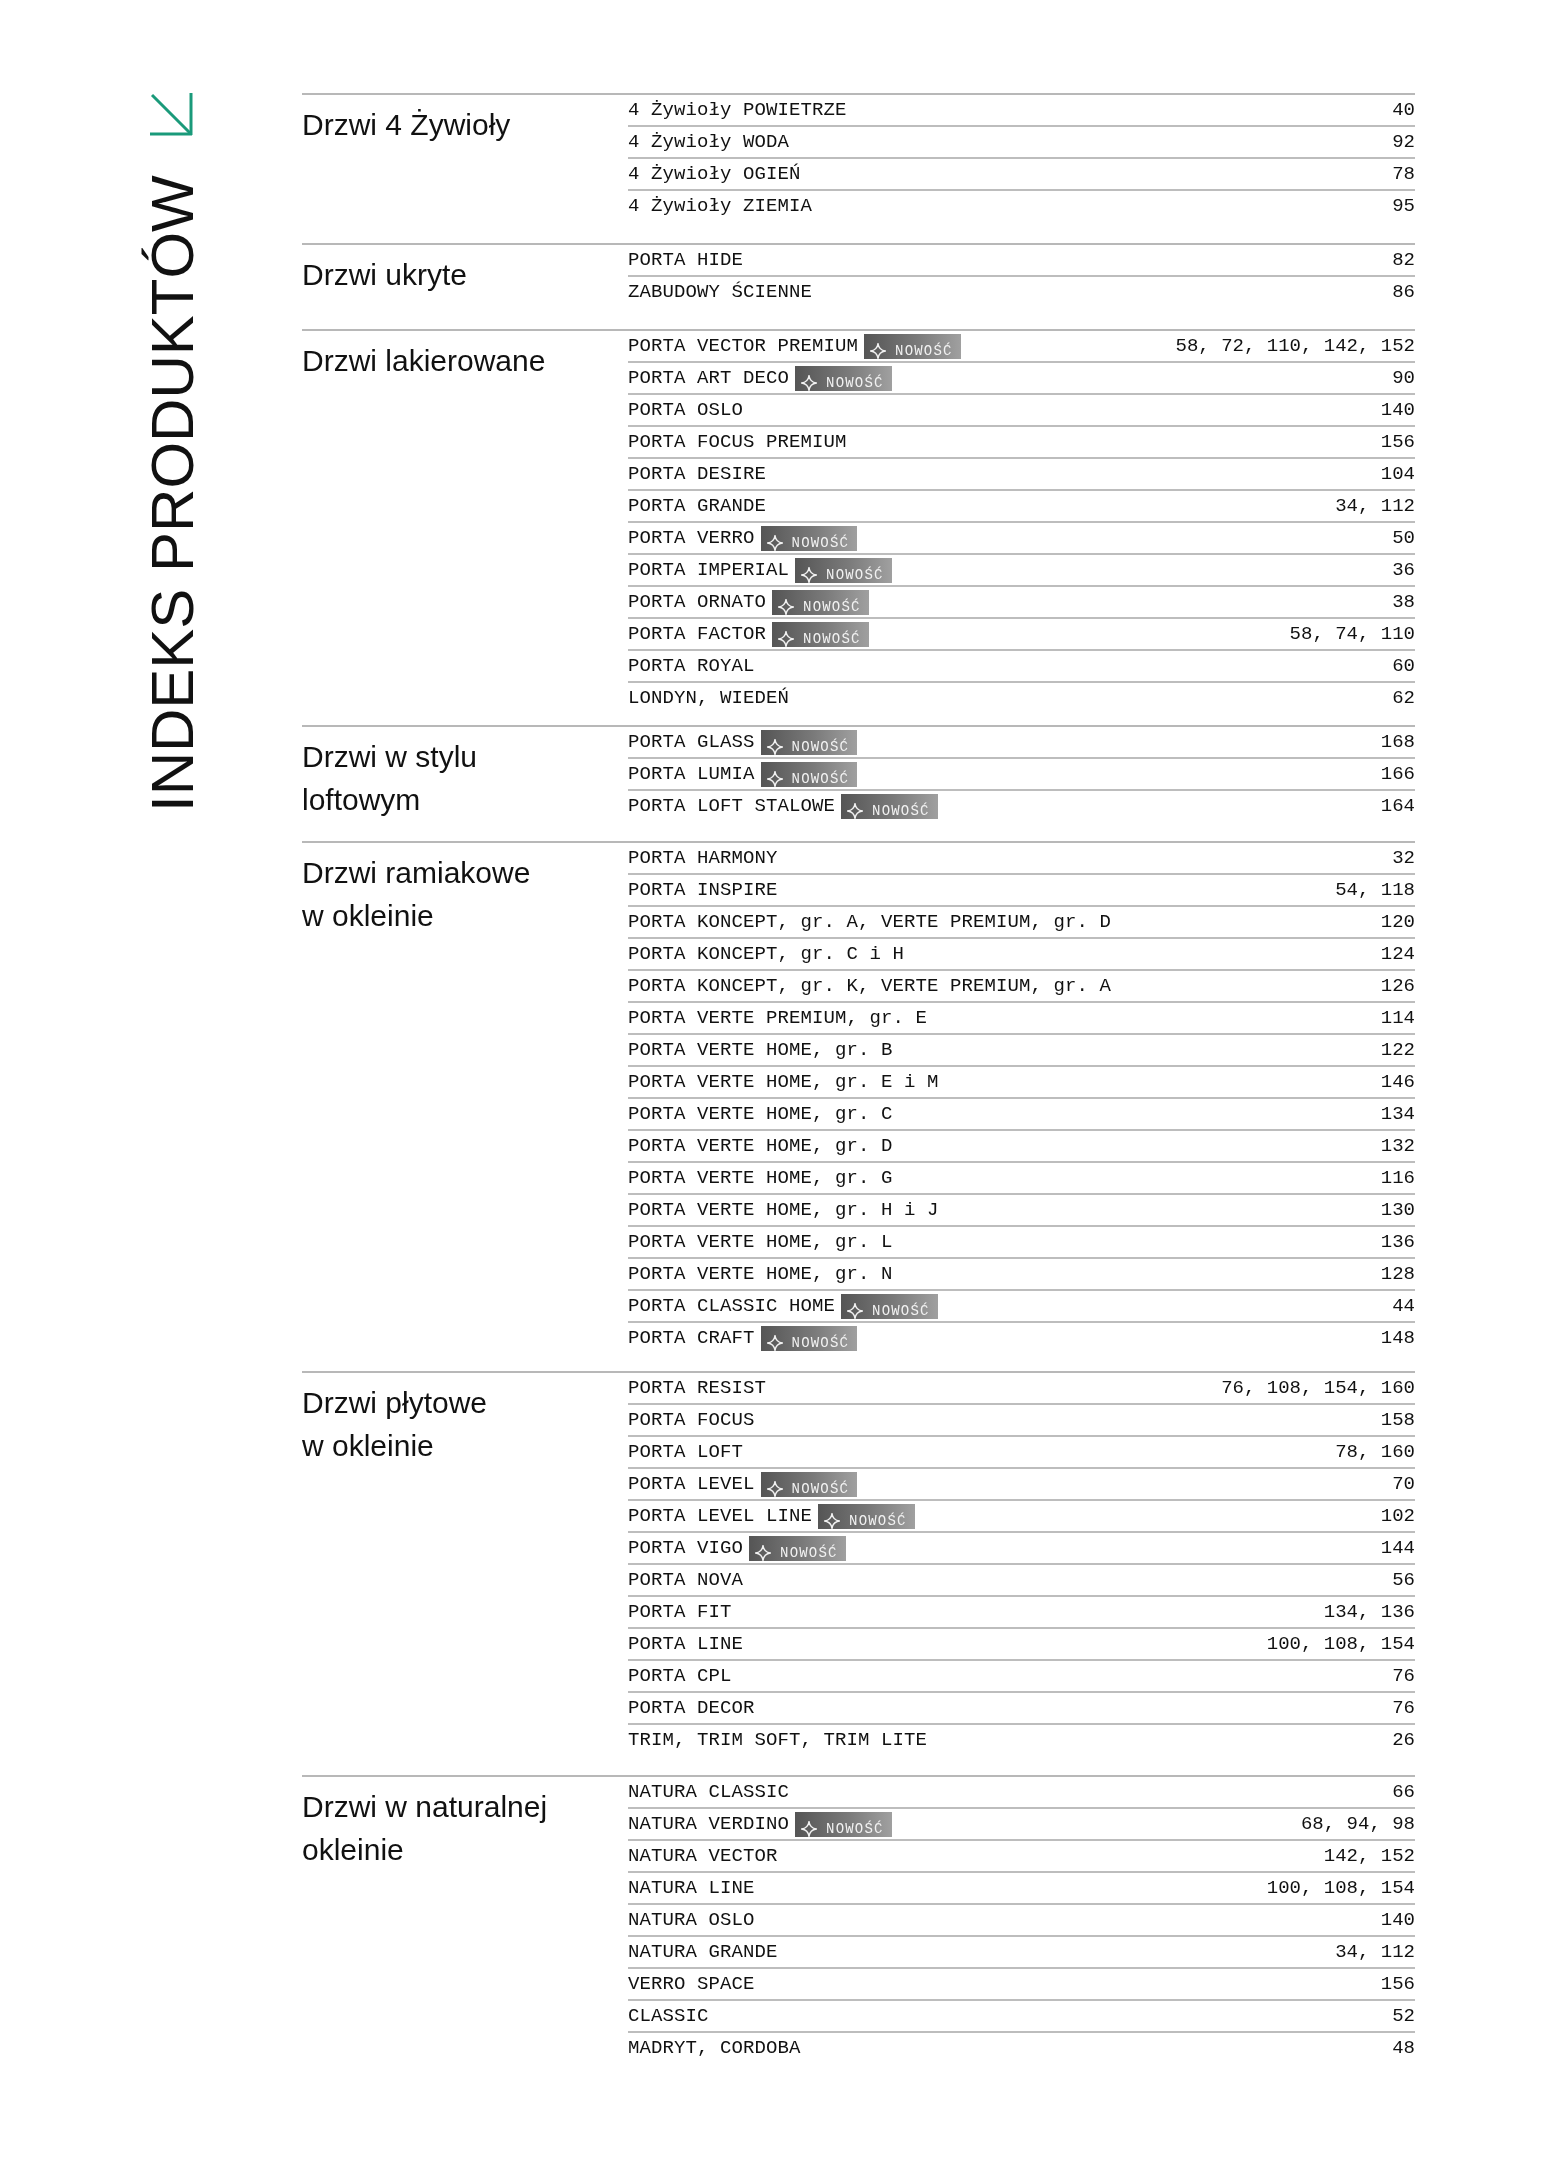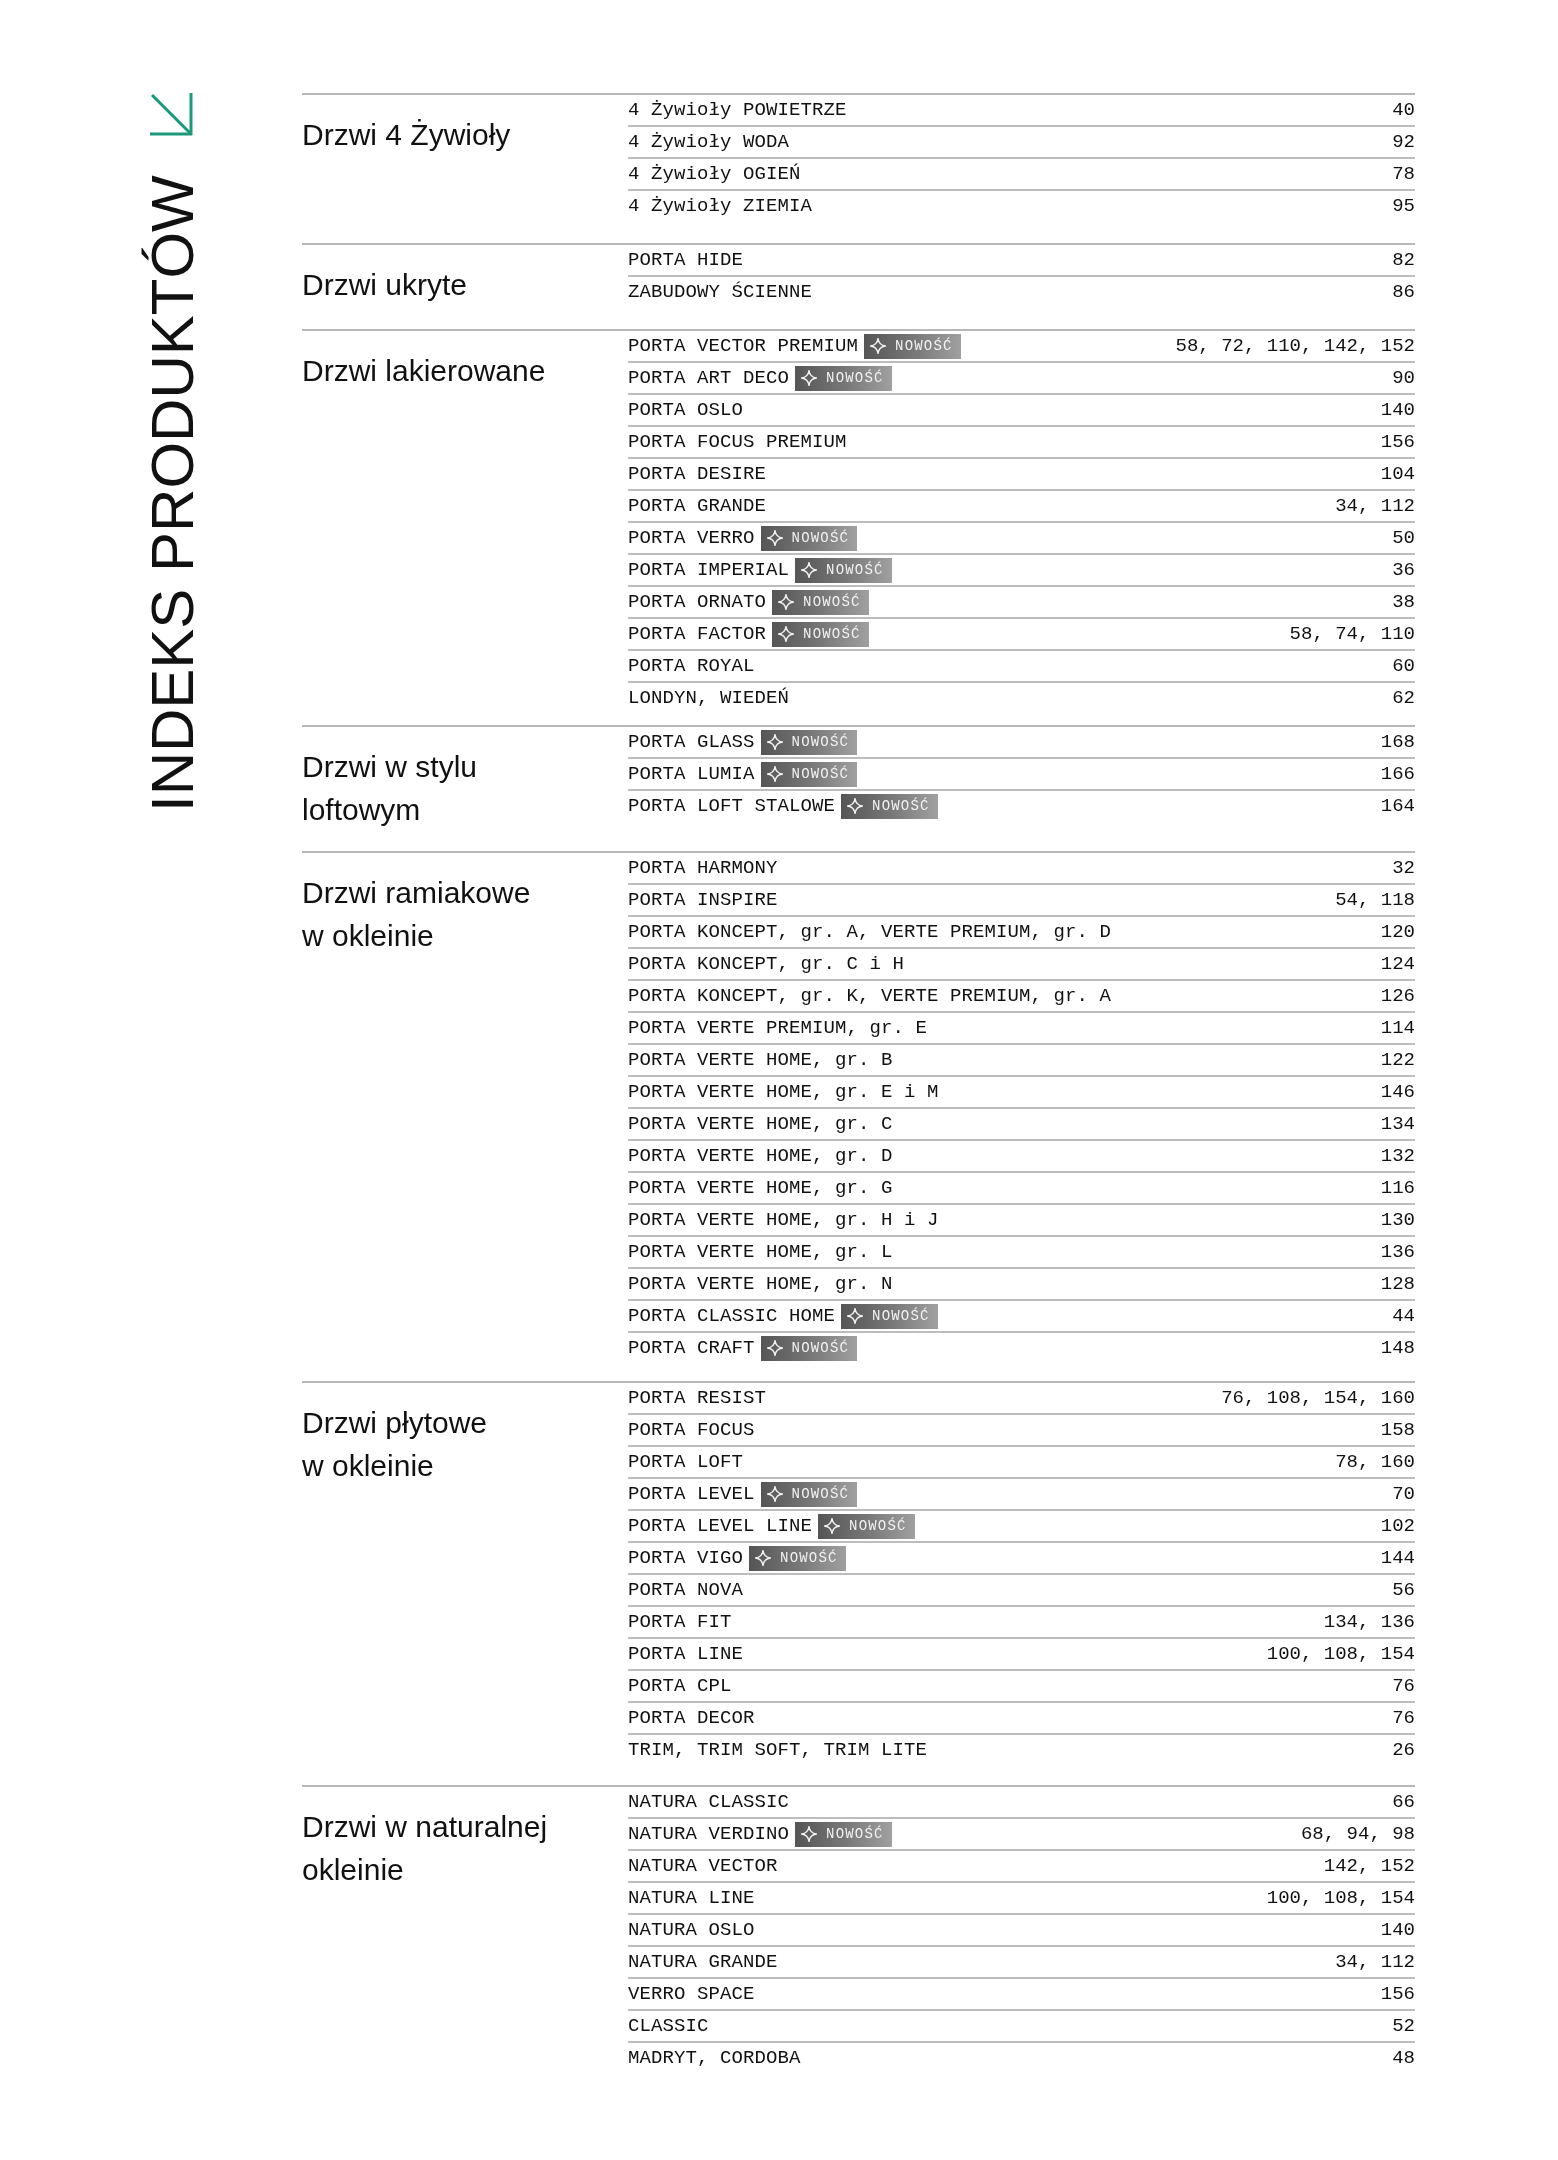--- a/index.html
+++ b/index.html
@@ -1,27 +1,27 @@
 <!DOCTYPE html>
 <html><head>
 <meta charset="utf-8">
 <style>
   html, body { margin: 0; padding: 0; background: #ffffff; }
   body { width: 1558px; height: 2160px; position: relative; overflow: hidden; font-family: "Liberation Sans", "DejaVu Sans", sans-serif; color: #111111; }
   .side-arrow { position: absolute; left: 148px; top: 91px; width: 46px; height: 46px; }
   .side-title { position: absolute; left: 150px; top: 812px; transform-origin: 0 0; transform: rotate(-90deg); font-size: 60px; line-height: 46px; white-space: nowrap; letter-spacing: 0px; color: #111; font-weight: 400; }
   .index { position: absolute; left: 302px; top: 93px; width: 1113px; }
   .section { display: flex; border-top: 2px solid #b8b8b8; }
-  .cat-title { width: 326px; flex: 0 0 326px; font-size: 30px; line-height: 43px; padding-top: 18px; color: #111; }
+  .cat-title { width: 326px; flex: 0 0 326px; font-size: 30px; line-height: 43px; padding-top: 8px; color: #111; }
   .items { flex: 1; font-family: Liberation Mono, monospace; }
   .row { display: flex; align-items: center; height: 30px; border-bottom: 2px solid #bdbdbd; font-size: 19px; }
   .row:last-child { border-bottom: none; }
   .row .name { white-space: nowrap; letter-spacing: 0.1px; }
   .row .pages { margin-left: auto; white-space: nowrap; }
-  .badge { display: inline-flex; align-items: center; height: 25px; margin-left: 6px; padding: 0 8px 0 6px; background: linear-gradient(90deg, #555555 0%, #7a7a7a 55%, #a0a0a0 100%); color: #f2f2f2; font-size: 14px; letter-spacing: 1.2px; }
+  .badge { display: inline-flex; align-items: flex-end; height: 25px; margin-left: 6px; padding: 0 8px 0 6px; background: linear-gradient(90deg, #555555 0%, #7a7a7a 55%, #a0a0a0 100%); color: #f2f2f2; font-size: 14px; letter-spacing: 1.2px; }
   .badge svg { width: 16px; height: 16px; margin-right: 9px; }
   .s1 { padding-bottom: 22px; }
   .s2 { padding-bottom: 22px; }
   .s3 { padding-bottom: 12px; }
   .s4 { padding-bottom: 20px; }
   .s5 { padding-bottom: 18px; }
   .s6 { padding-bottom: 20px; }
   .s7 { padding-bottom: 0; }
 </style>
 </head>

